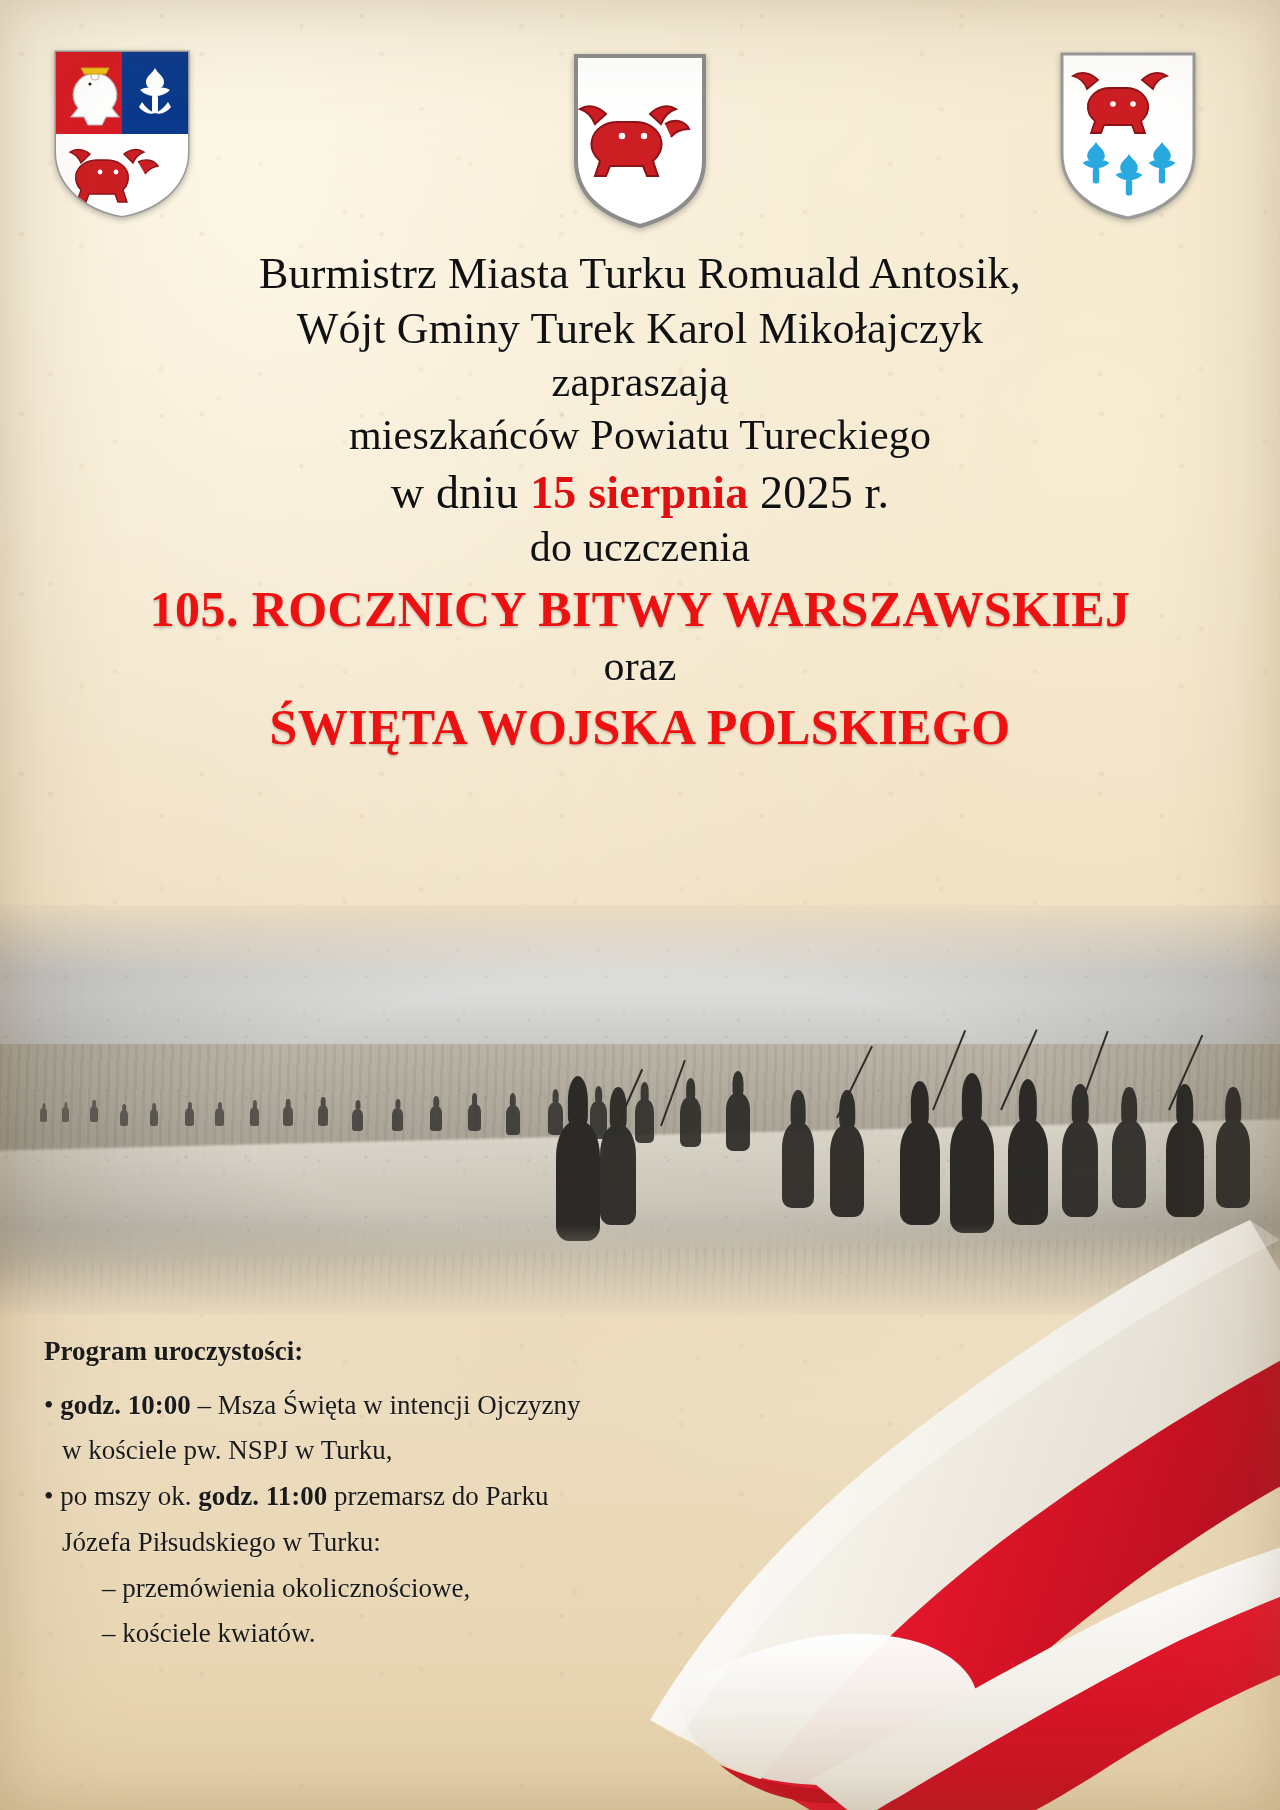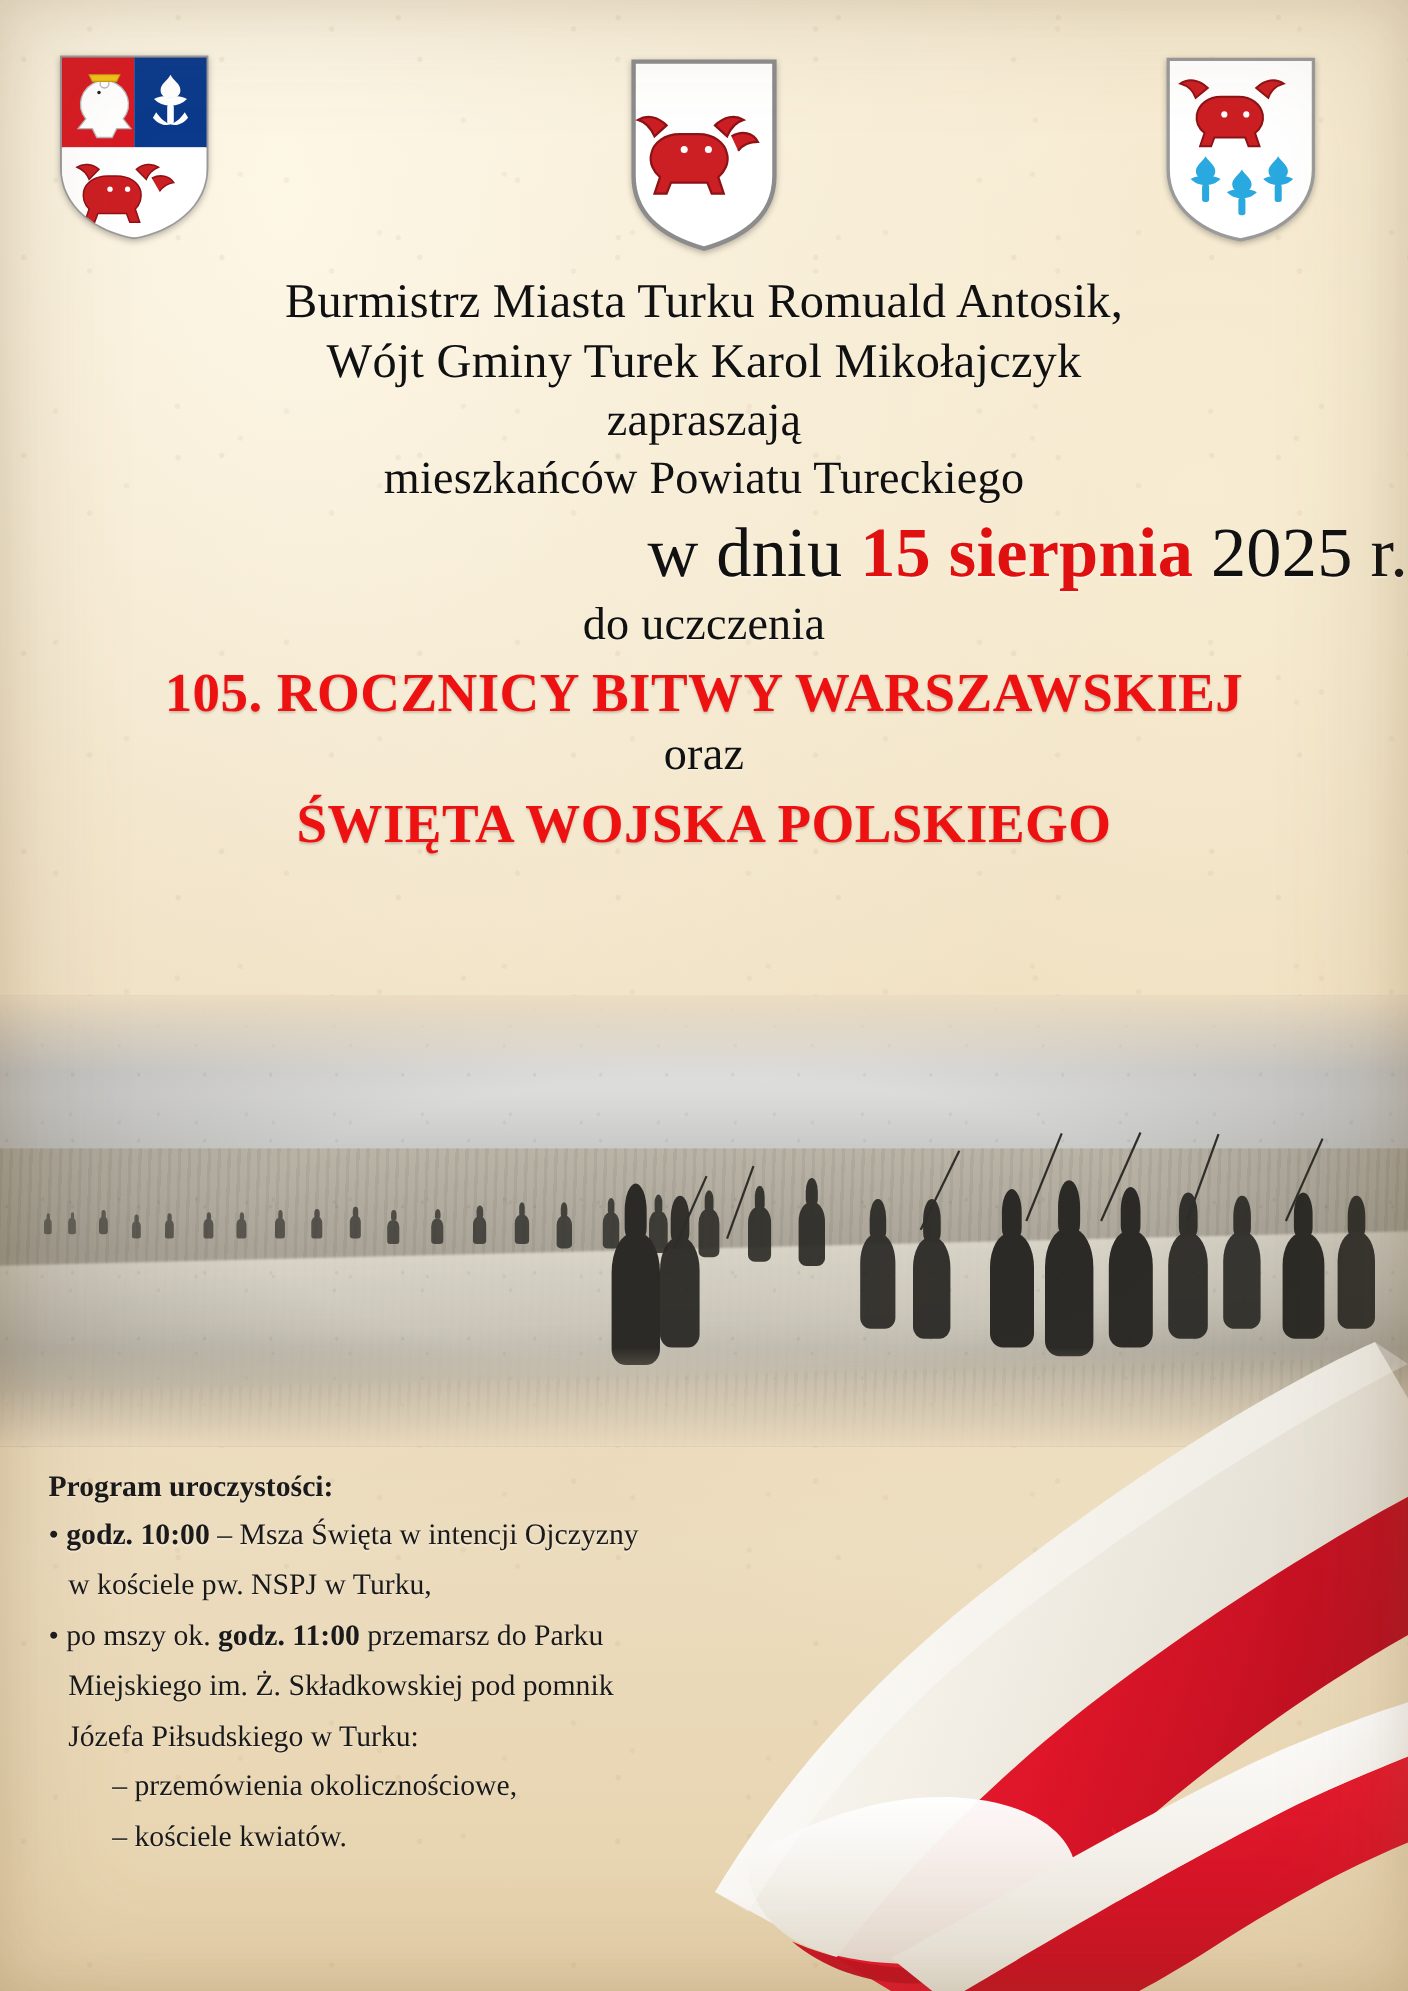--- a/index.html
+++ b/index.html
@@ -71,21 +71,21 @@
     font-size: 43px;
     letter-spacing: 0.2px;
     margin: 0 0 4px 0;
     white-space: nowrap;
   }
   .line.l1 { font-size: 44px; }
   .line.l2 { font-size: 44px; }
   .line.l3 { font-size: 44px; }
   .line.l4 { font-size: 42px; }
   .line.l5 { font-size: 42px; }
-  .line.date { font-size: 64px; margin-top: 6px; text-align: right; }
+  .line.date { font-size: 46px; margin-top: 6px; }
   .line.date .red { color: #e01010; font-weight: bold; }
   .line.l7 { font-size: 42px; }
   .big-red {
     font-size: 50px;
     font-weight: bold;
     color: #ee1111;
     margin: 8px 0 2px 0;
     letter-spacing: 0.4px;
     white-space: nowrap;
     text-shadow: 0 2px 2px rgba(0,0,0,0.18);
@@ -194,20 +194,21 @@
     top: 1330px;
     width: 760px;
     color: #1a1a1a;
     font-size: 27px;
     line-height: 1.62;
     text-shadow: 0 1px 1px rgba(255,255,255,0.4);
   }
   .program-title {
     font-weight: bold;
     font-size: 27px;
+    margin-bottom: 10px;
   }
   .program-item {
     margin-bottom: 2px;
     white-space: nowrap;
   }
   .program-item .bold { font-weight: bold; }
   .indent-1 { padding-left: 18px; }
   .indent-2 { padding-left: 58px; }
 
   
@@ -390,23 +391,20 @@
 
     <div class="program-item indent-1">
       <span>w kościele pw. NSPJ w Turku,</span>
     </div>
 
     <div class="program-item">
       <span>•</span>
       <span>po mszy ok. </span><span class="bold">godz. 11:00</span><span> przemarsz do Parku</span>
     </div>
 
-    <div class="program-item indent-1">
-      <span>Miejskiego im. Ż. Składkowskiej pod pomnik</span>
-    </div>
 
     <div class="program-item indent-1">
       <span>Józefa Piłsudskiego w Turku:</span>
     </div>
 
     <div class="program-item indent-2">
       <span>– przemówienia okolicznościowe,</span>
     </div>
 
     <div class="program-item indent-2">

